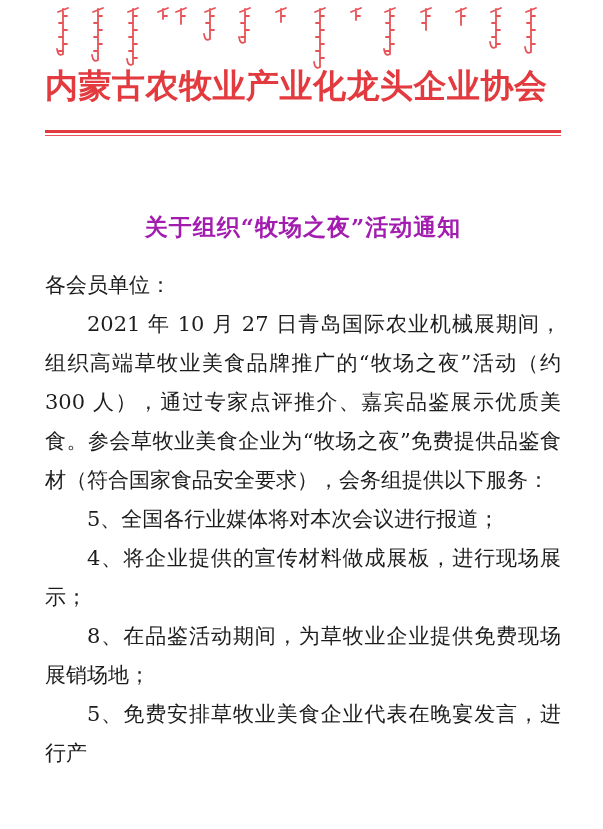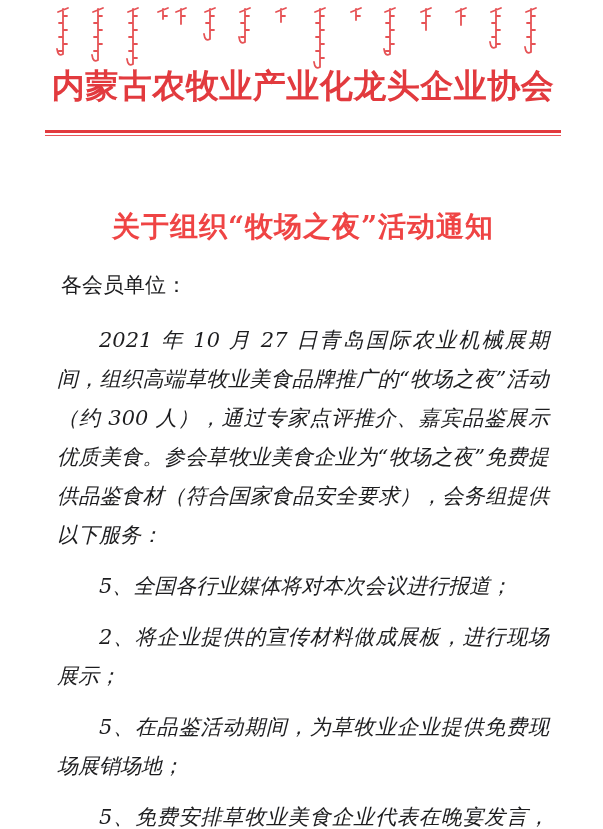--- a/index.html
+++ b/index.html
@@ -22,50 +22,50 @@
   .mongolian-banner path{
     stroke:var(--red,#e23a3e);
     stroke-width:1.8;
     fill:none;
     stroke-linecap:round;
     opacity:.88;
   }
   .org-name{
     margin:64px 0 0;
     padding:0;
-    text-align:center;
+    text-align:left;
     font-size:33px;
     line-height:44px;
     font-weight:700;
     letter-spacing:.5px;
     color:var(--red,#e23a3e);
     white-space:nowrap;
   }
   .rule{margin-top:22px;}
   .rule .rule-thick{height:3px;background:var(--red,#e23a3e);}
   .rule .rule-thin{height:1px;background:var(--red,#e23a3e);margin-top:2px;opacity:.85;}
   .title{
     margin:74px 0 0;
     padding:0;
     text-align:center;
-    font-size:28px;
+    font-size:23px;
     line-height:34px;
     font-weight:700;
-    color:#ef4444;
+    color:#a21caf;
     letter-spacing:1px;
   }
   .body-text{
     margin-top:22px;
     font-size:21px;
     line-height:39px;
     text-align:justify;
     color:var(--ink,#1d1d1f);
   }
-  .salutation{margin:16px;padding:0;}
-  .para{margin:12px;padding:0;text-indent:2em;font-style:italic;}
+  .salutation{margin:0;padding:0;}
+  .para{margin:0;padding:0;text-indent:2em;}
 </style>
 </head>
 <body>
 
 <div class="page">
 
   <header>
     <svg class="mongolian-banner" id="mongolian-banner" viewBox="0 0 603 66">
         <path d="M63 2 L63 47 M58 5 L68 1 M63 9 h4 M59 16 h4 M63 23 h4 M59 30 h4 M63 37 h4 M59 44 h4 M63 47 q-5 3 -6 -5"></path>
         <path d="M98 2 L98 53 M93 5 L103 1 M98 9 h4 M94 16 h4 M98 23 h4 M94 30 h4 M98 37 h4 M94 44 h4 M98 53 q-5 3 -6 -5"></path>
@@ -93,20 +93,20 @@
   </header>
 
   <main>
     <h2 class="title">关于组织“牧场之夜”活动通知</h2>
 
     <div class="body-text">
       <p class="salutation">各会员单位：</p>
       <div id="paragraphs">
           <p class="para">2021 年 10 月 27 日青岛国际农业机械展期间，组织高端草牧业美食品牌推广的“牧场之夜”活动（约 300 人），通过专家点评推介、嘉宾品鉴展示优质美食。参会草牧业美食企业为“牧场之夜”免费提供品鉴食材（符合国家食品安全要求），会务组提供以下服务：</p>
           <p class="para">5、全国各行业媒体将对本次会议进行报道；</p>
-          <p class="para">2、将企业提供的宣传材料做成展板，进行现场展示；</p>
-          <p class="para">5、在品鉴活动期间，为草牧业企业提供免费现场展销场地；</p>
+          <p class="para">4、将企业提供的宣传材料做成展板，进行现场展示；</p>
+          <p class="para">8、在品鉴活动期间，为草牧业企业提供免费现场展销场地；</p>
           <p class="para">5、免费安排草牧业美食企业代表在晚宴发言，进行产</p>
         </div>
     </div>
   </main>
 
 </div>
 
 </body></html>

